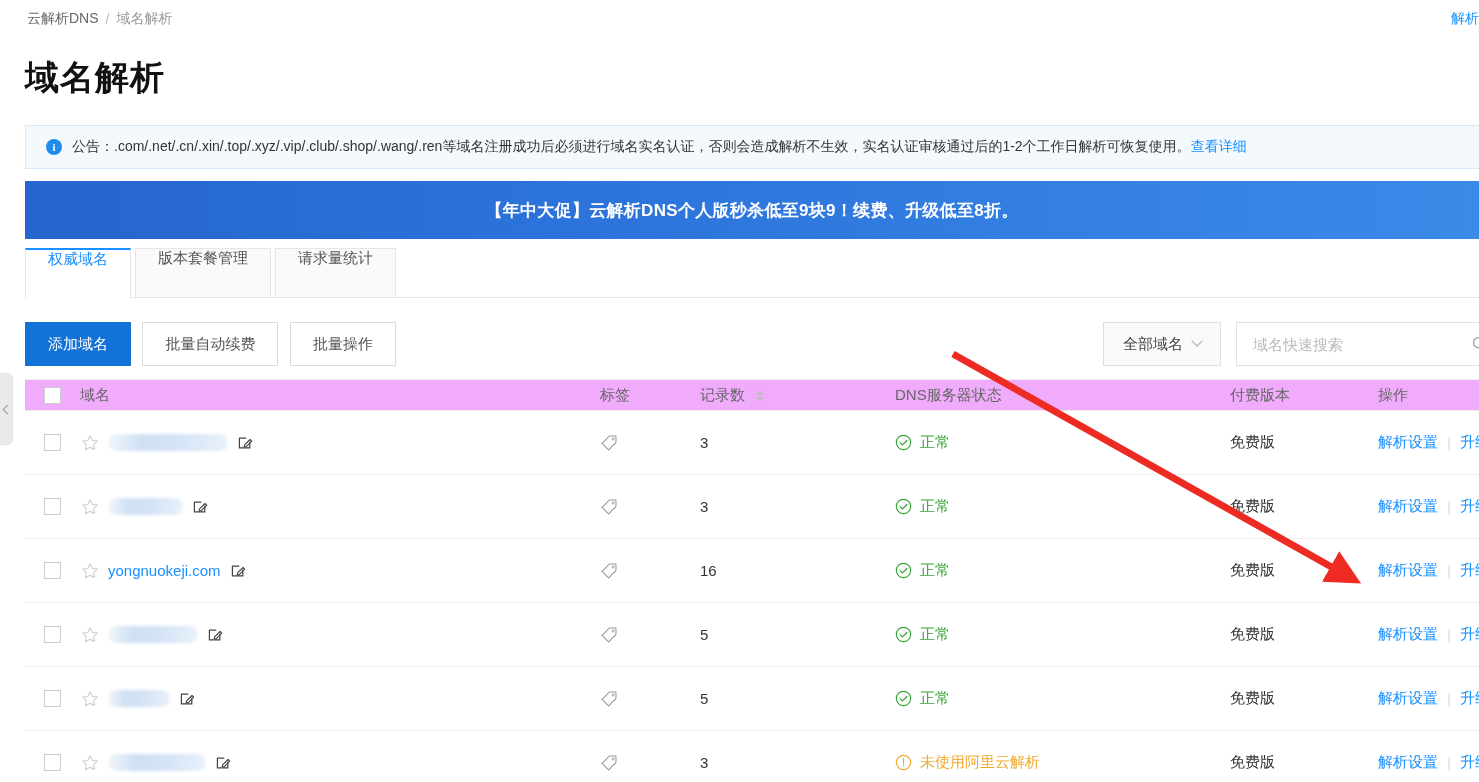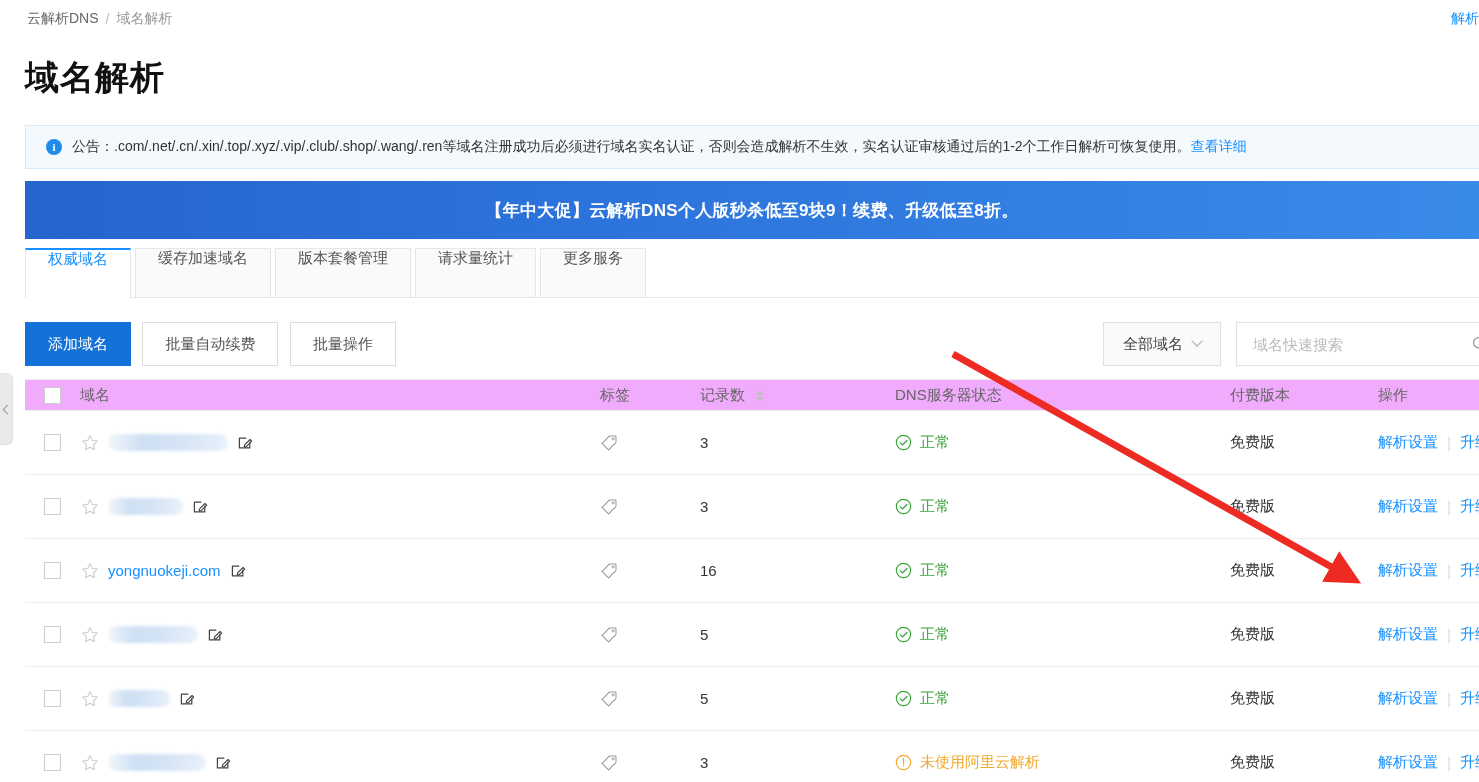--- a/index.html
+++ b/index.html
@@ -384,30 +384,24 @@
 
   <div class="promo">
     <span>【年中大促】云解析DNS个人版秒杀低至9块9！续费、升级低至8折。</span>
   </div>
 
   <div class="tabs">
     <div class="tab active">
       <span>权威域名</span>
     </div>
     <div class="tab">
-      <span>缓存加速域名</span>
-    </div>
-    <div class="tab">
       <span>版本套餐管理</span>
     </div>
     <div class="tab">
       <span>请求量统计</span>
-    </div>
-    <div class="tab">
-      <span>更多服务</span>
     </div>
   </div>
 
   <div class="toolbar">
     <div class="btn btn-primary">
       <span>添加域名</span>
     </div>
     <div class="btn btn-default">
       <span>批量自动续费</span>
     </div>

